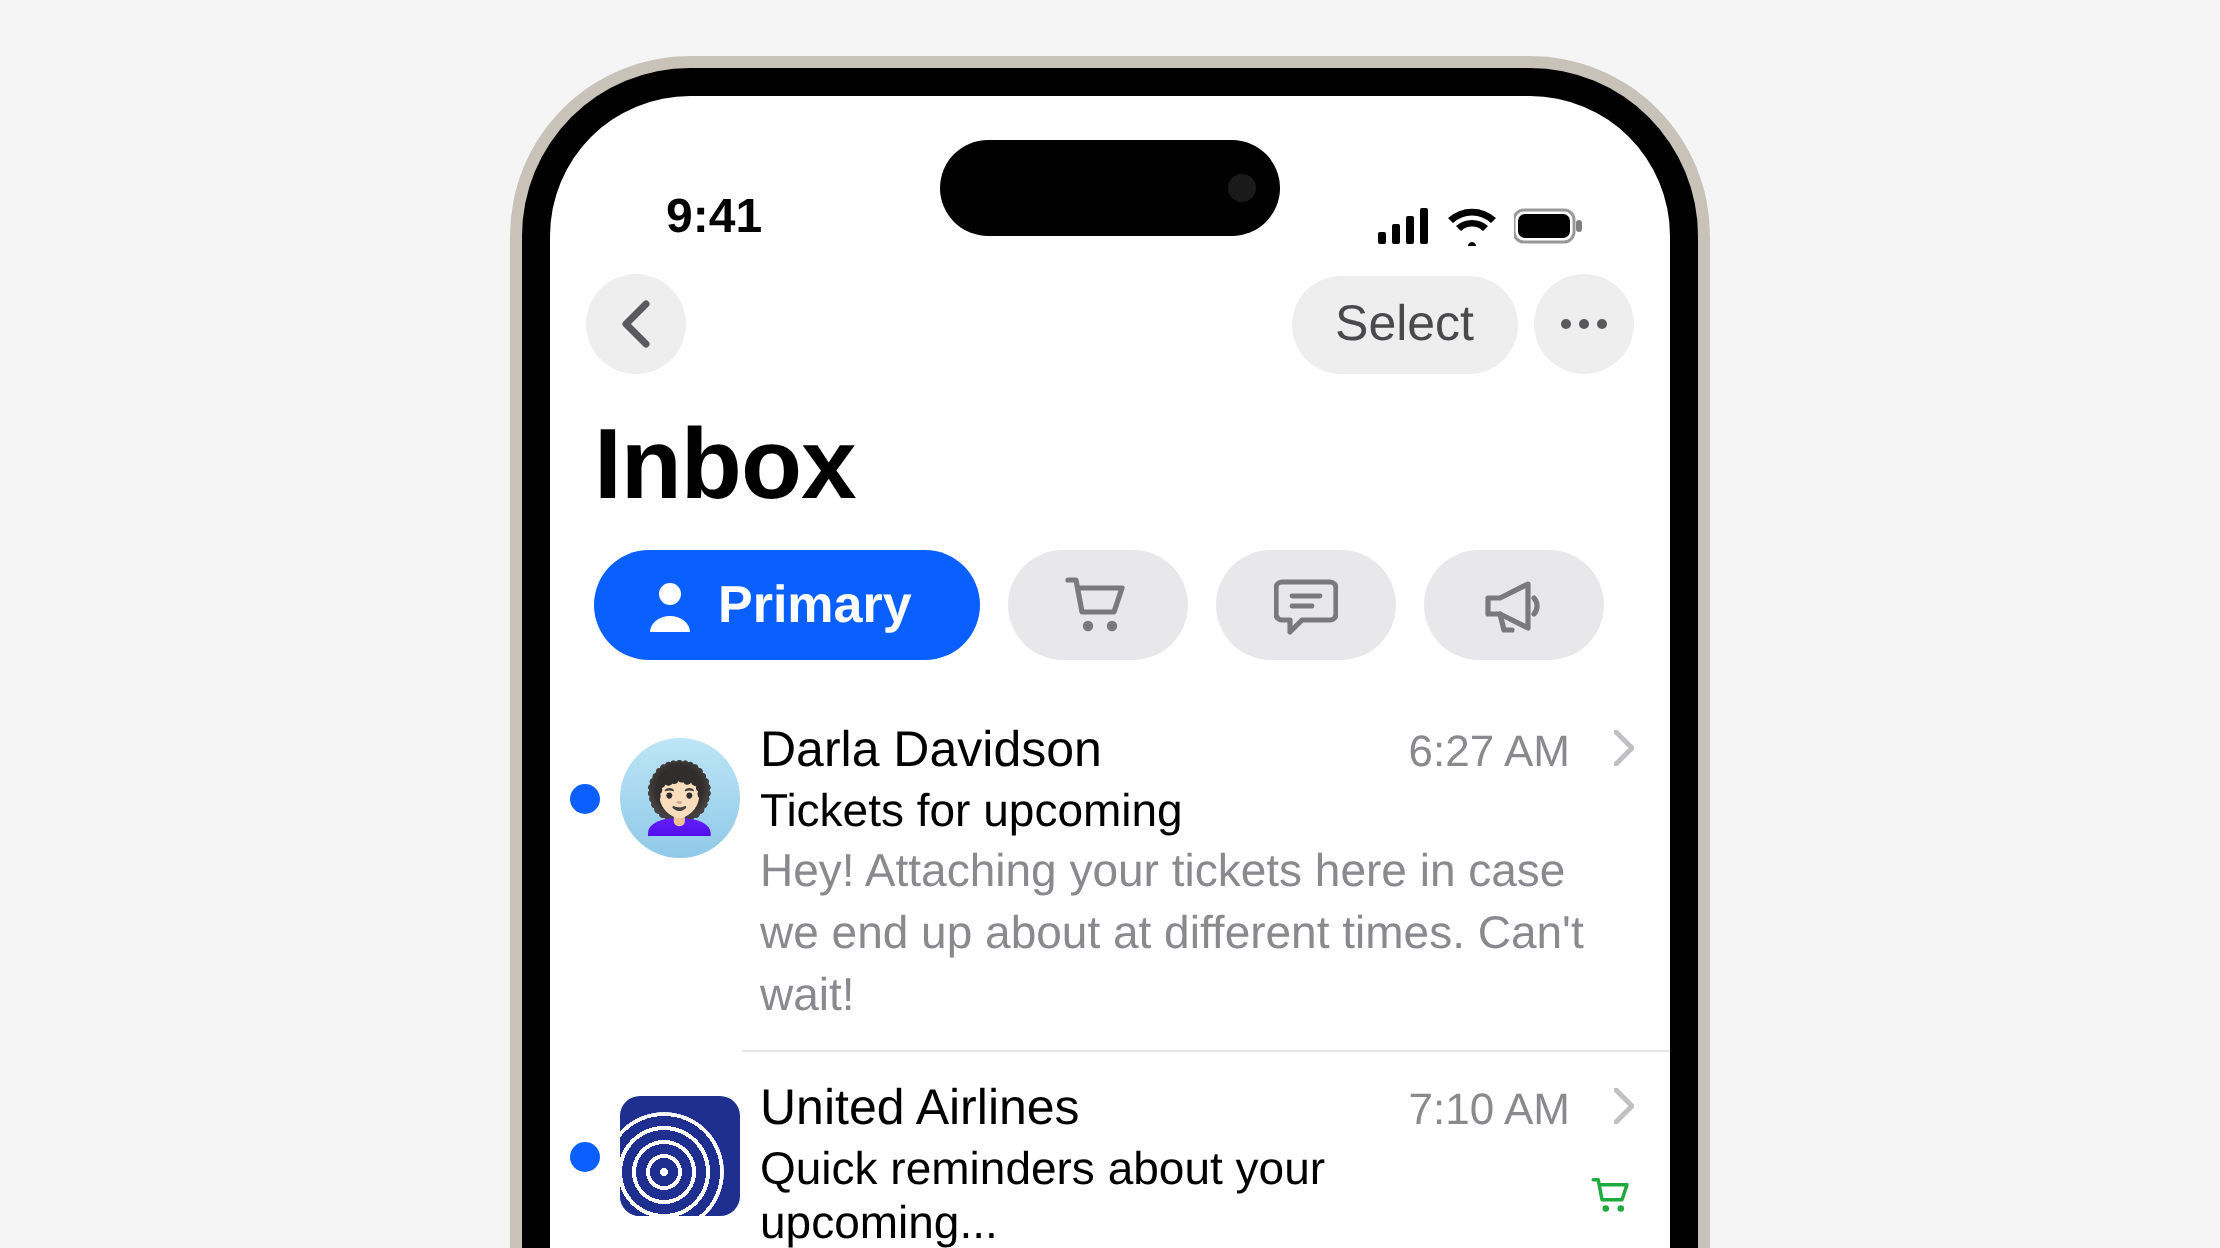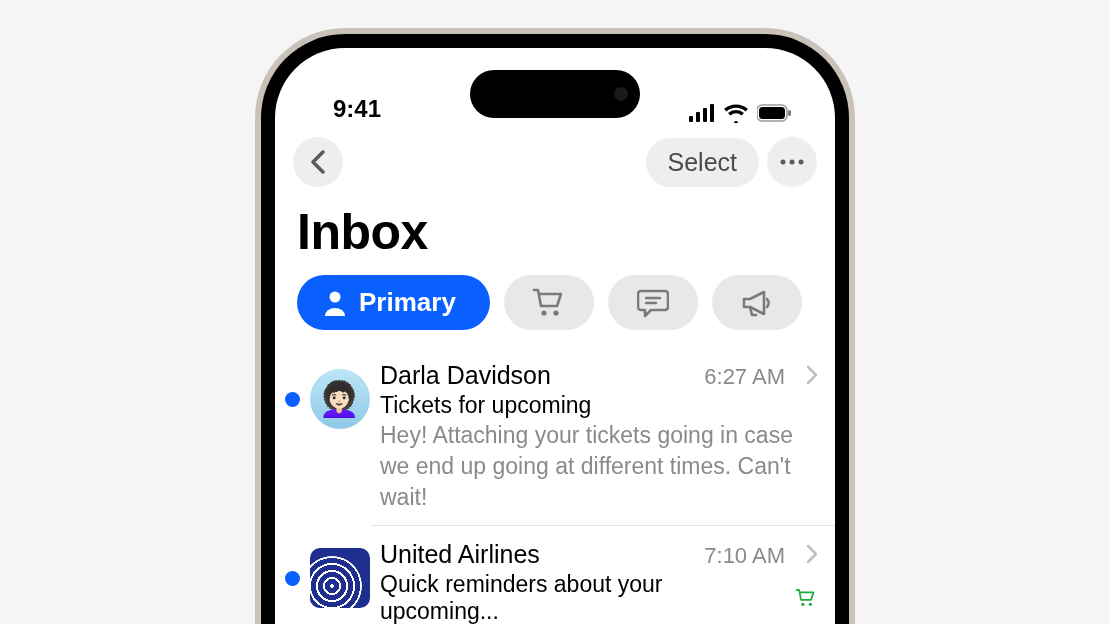--- a/index.html
+++ b/index.html
@@ -260,21 +260,21 @@
             <div class="row-head">
               <div class="sender">Darla Davidson</div>
               <div class="time">6:27 AM</div>
               <div class="chev">
                 <svg width="10" height="18" viewBox="0 0 10 18">
                     <path d="M1 1 L9 9 L1 17" stroke="#c0c0c4" stroke-width="2.5" fill="none" stroke-linecap="round" stroke-linejoin="round"></path>
                   </svg>
               </div>
             </div>
             <div class="subject">Tickets for upcoming</div>
-            <div class="preview">Hey! Attaching your tickets going in case we end up going at different times. Can't wait!</div>
+            <div class="preview">Hey! Attaching your tickets here in case we end up about at different times. Can't wait!</div>
           </div>
         </div>
 
         <div class="row">
           <div class="row-left">
             <div class="unread-dot"></div>
             <div class="avatar avatar-ua">
               <div class="ua-globe"></div>
             </div>
           </div>

